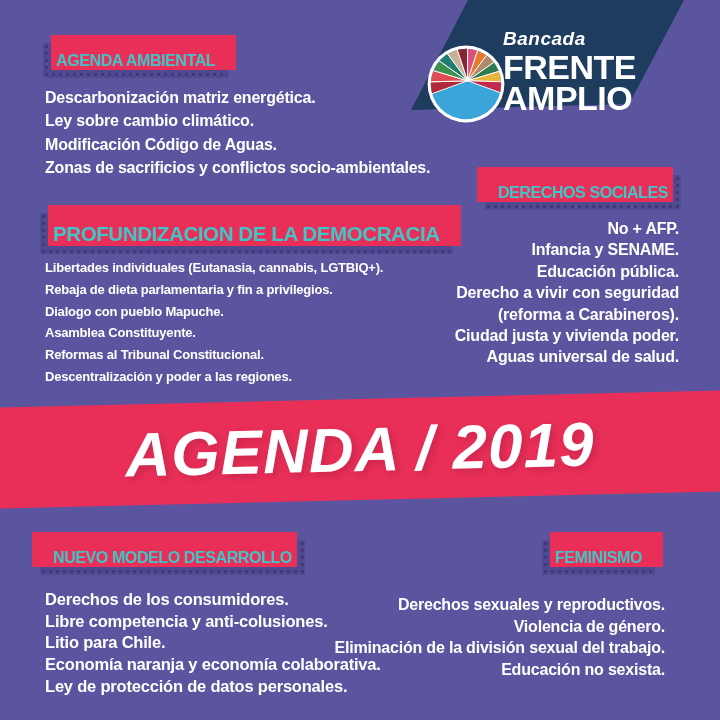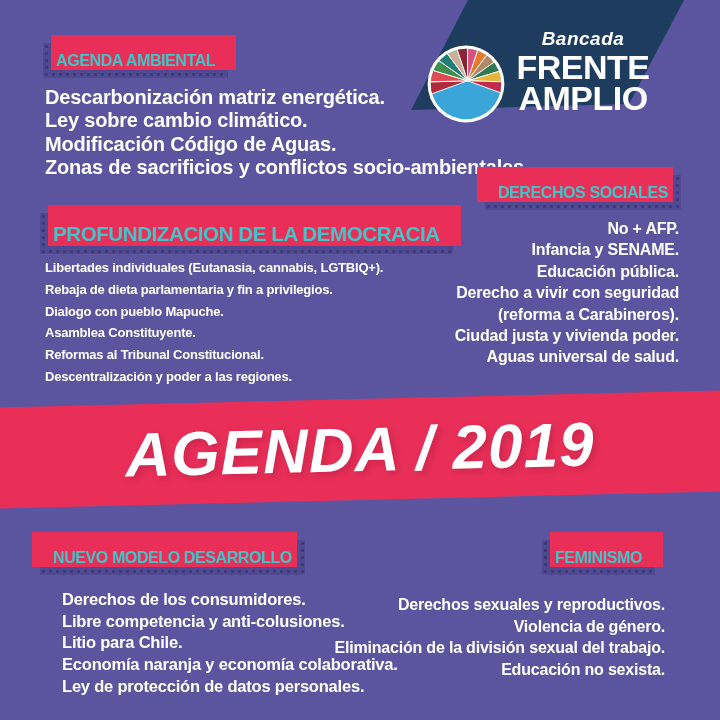--- a/index.html
+++ b/index.html
@@ -19,30 +19,30 @@
     content:"";position:absolute;inset:0;background:var(--pink,#e92f58);z-index:-1;
   }
   .acc-r::before{transform:translate(8px,-8px);}
   .acc-l::before{transform:translate(-8px,-8px);}
   .panel .title{
     color:var(--teal,#3ec6c9);font-weight:700;letter-spacing:-0.4px;white-space:nowrap;
   }
   .fs21{font-size:16px;} .fs20{font-size:20.5px;}
   .list{position:absolute;color:#fff;font-weight:700;letter-spacing:-0.2px;}
   .list .li{white-space:nowrap;}
-  .l-agenda{left:45px;top:86px;font-size:20px;line-height:23.3px;}
+  .l-agenda{left:45px;top:86px;font-size:16px;line-height:23.3px;}
   .l-demo{left:45px;top:257px;font-size:13px;line-height:21.8px;}
   .l-social{right:41px;top:218px;font-size:16px;line-height:21.4px;text-align:right;}
-  .l-modelo{left:45px;top:589px;font-size:16.5px;line-height:21.7px;margin-left:17px;}
+  .l-modelo{left:45px;top:589px;font-size:16.5px;line-height:21.7px;}
   .l-fem{right:55px;top:594px;font-size:16px;line-height:21.7px;text-align:right;}
   .navy-shape{position:absolute;left:0;top:0;z-index:1;}
   .logo-circle{position:absolute;left:426px;top:44px;width:80px;height:80px;z-index:2;}
   .logo-text{
     position:absolute;left:503px;top:28px;width:160px;z-index:2;
-    text-align:center;color:#fff;
+    text-align:left;color:#fff;
   }
   .logo-tagline{font-size:19px;font-weight:700;font-style:italic;letter-spacing:0.5px;margin-bottom:2px;}
   .logo-name{font-size:34px;font-weight:700;line-height:31px;letter-spacing:-0.5px;}
   .banner{
     position:absolute;left:-15px;right:-15px;top:399px;height:101px;
     background:var(--pink,#e92f58);transform:rotate(-1.35deg);
     display:flex;align-items:center;justify-content:center;z-index:3;
   }
   .banner-text{
     color:#fff;font-size:62px;font-weight:700;font-style:italic;letter-spacing:1px;

